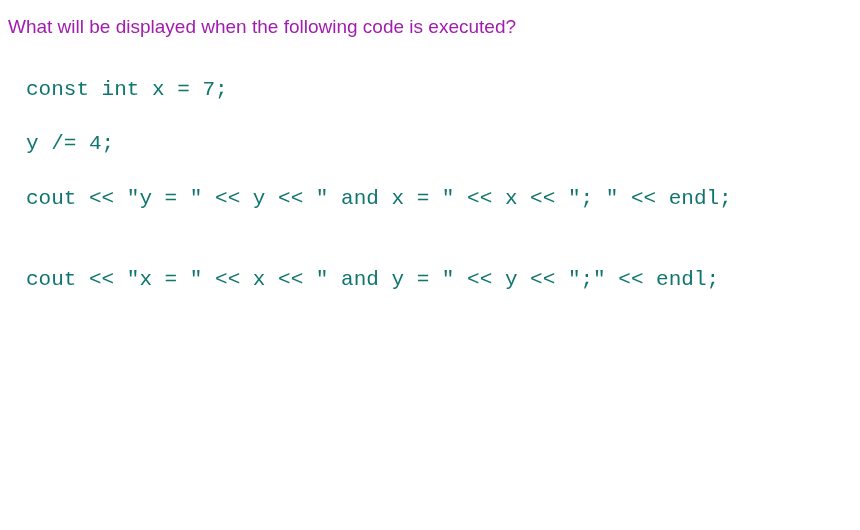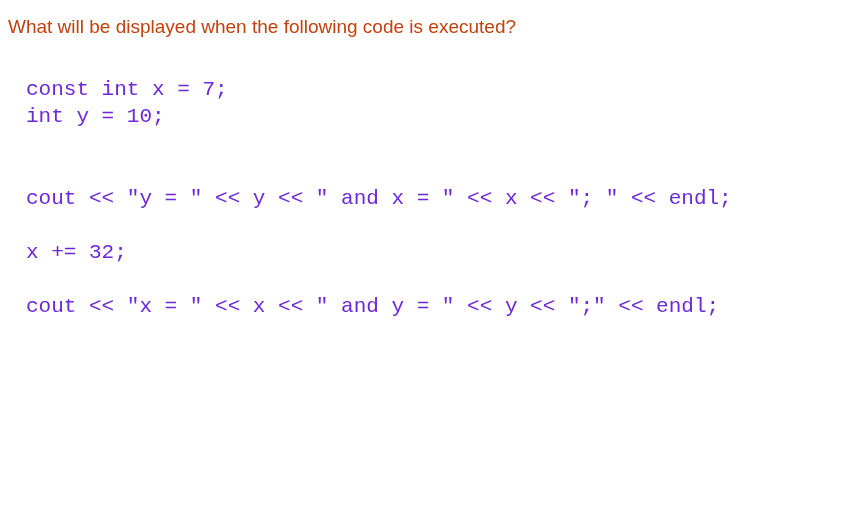--- a/index.html
+++ b/index.html
@@ -9,48 +9,47 @@
     }
     body {
       width: 860px;
       height: 530px;
       background: #ffffff;
       font-family: Arial, Helvetica, sans-serif;
       padding: 16px 8px;
     }
     .question {
       font-size: 19px;
-      color: #c2410c;
+      color: #a21caf;
       margin-bottom: 38px;
       font-weight: 400;
     }
     .code-block {
       font-family: 'Courier New', Courier, monospace;
       font-size: 21px;
-      color: #6d28d9;
+      color: #0f766e;
       line-height: 1.3;
       padding-left: 18px;
       font-weight: 500;
     }
     .code-line {
       white-space: pre;
       min-height: 27px;
     }
     .blank-line {
       height: 27px;
     }
   </style>
 </head>
 <body>
 
 <div class="question">What will be displayed when the following code is executed?</div>
 
 <div class="code-block">
   <div class="code-line">const int x = 7;</div>
-  <div class="code-line">int y = 10;</div>
   <div class="blank-line"></div>
+  <div class="code-line">y /= 4;</div>
   <div class="blank-line"></div>
   <div class="code-line">cout &lt;&lt; "y = " &lt;&lt; y &lt;&lt; " and x = " &lt;&lt; x &lt;&lt; "; " &lt;&lt; endl;</div>
   <div class="blank-line"></div>
-  <div class="code-line">x += 32;</div>
   <div class="blank-line"></div>
   <div class="code-line">cout &lt;&lt; "x = " &lt;&lt; x &lt;&lt; " and y = " &lt;&lt; y &lt;&lt; ";" &lt;&lt; endl;</div>
 </div>
 
 </body></html>

